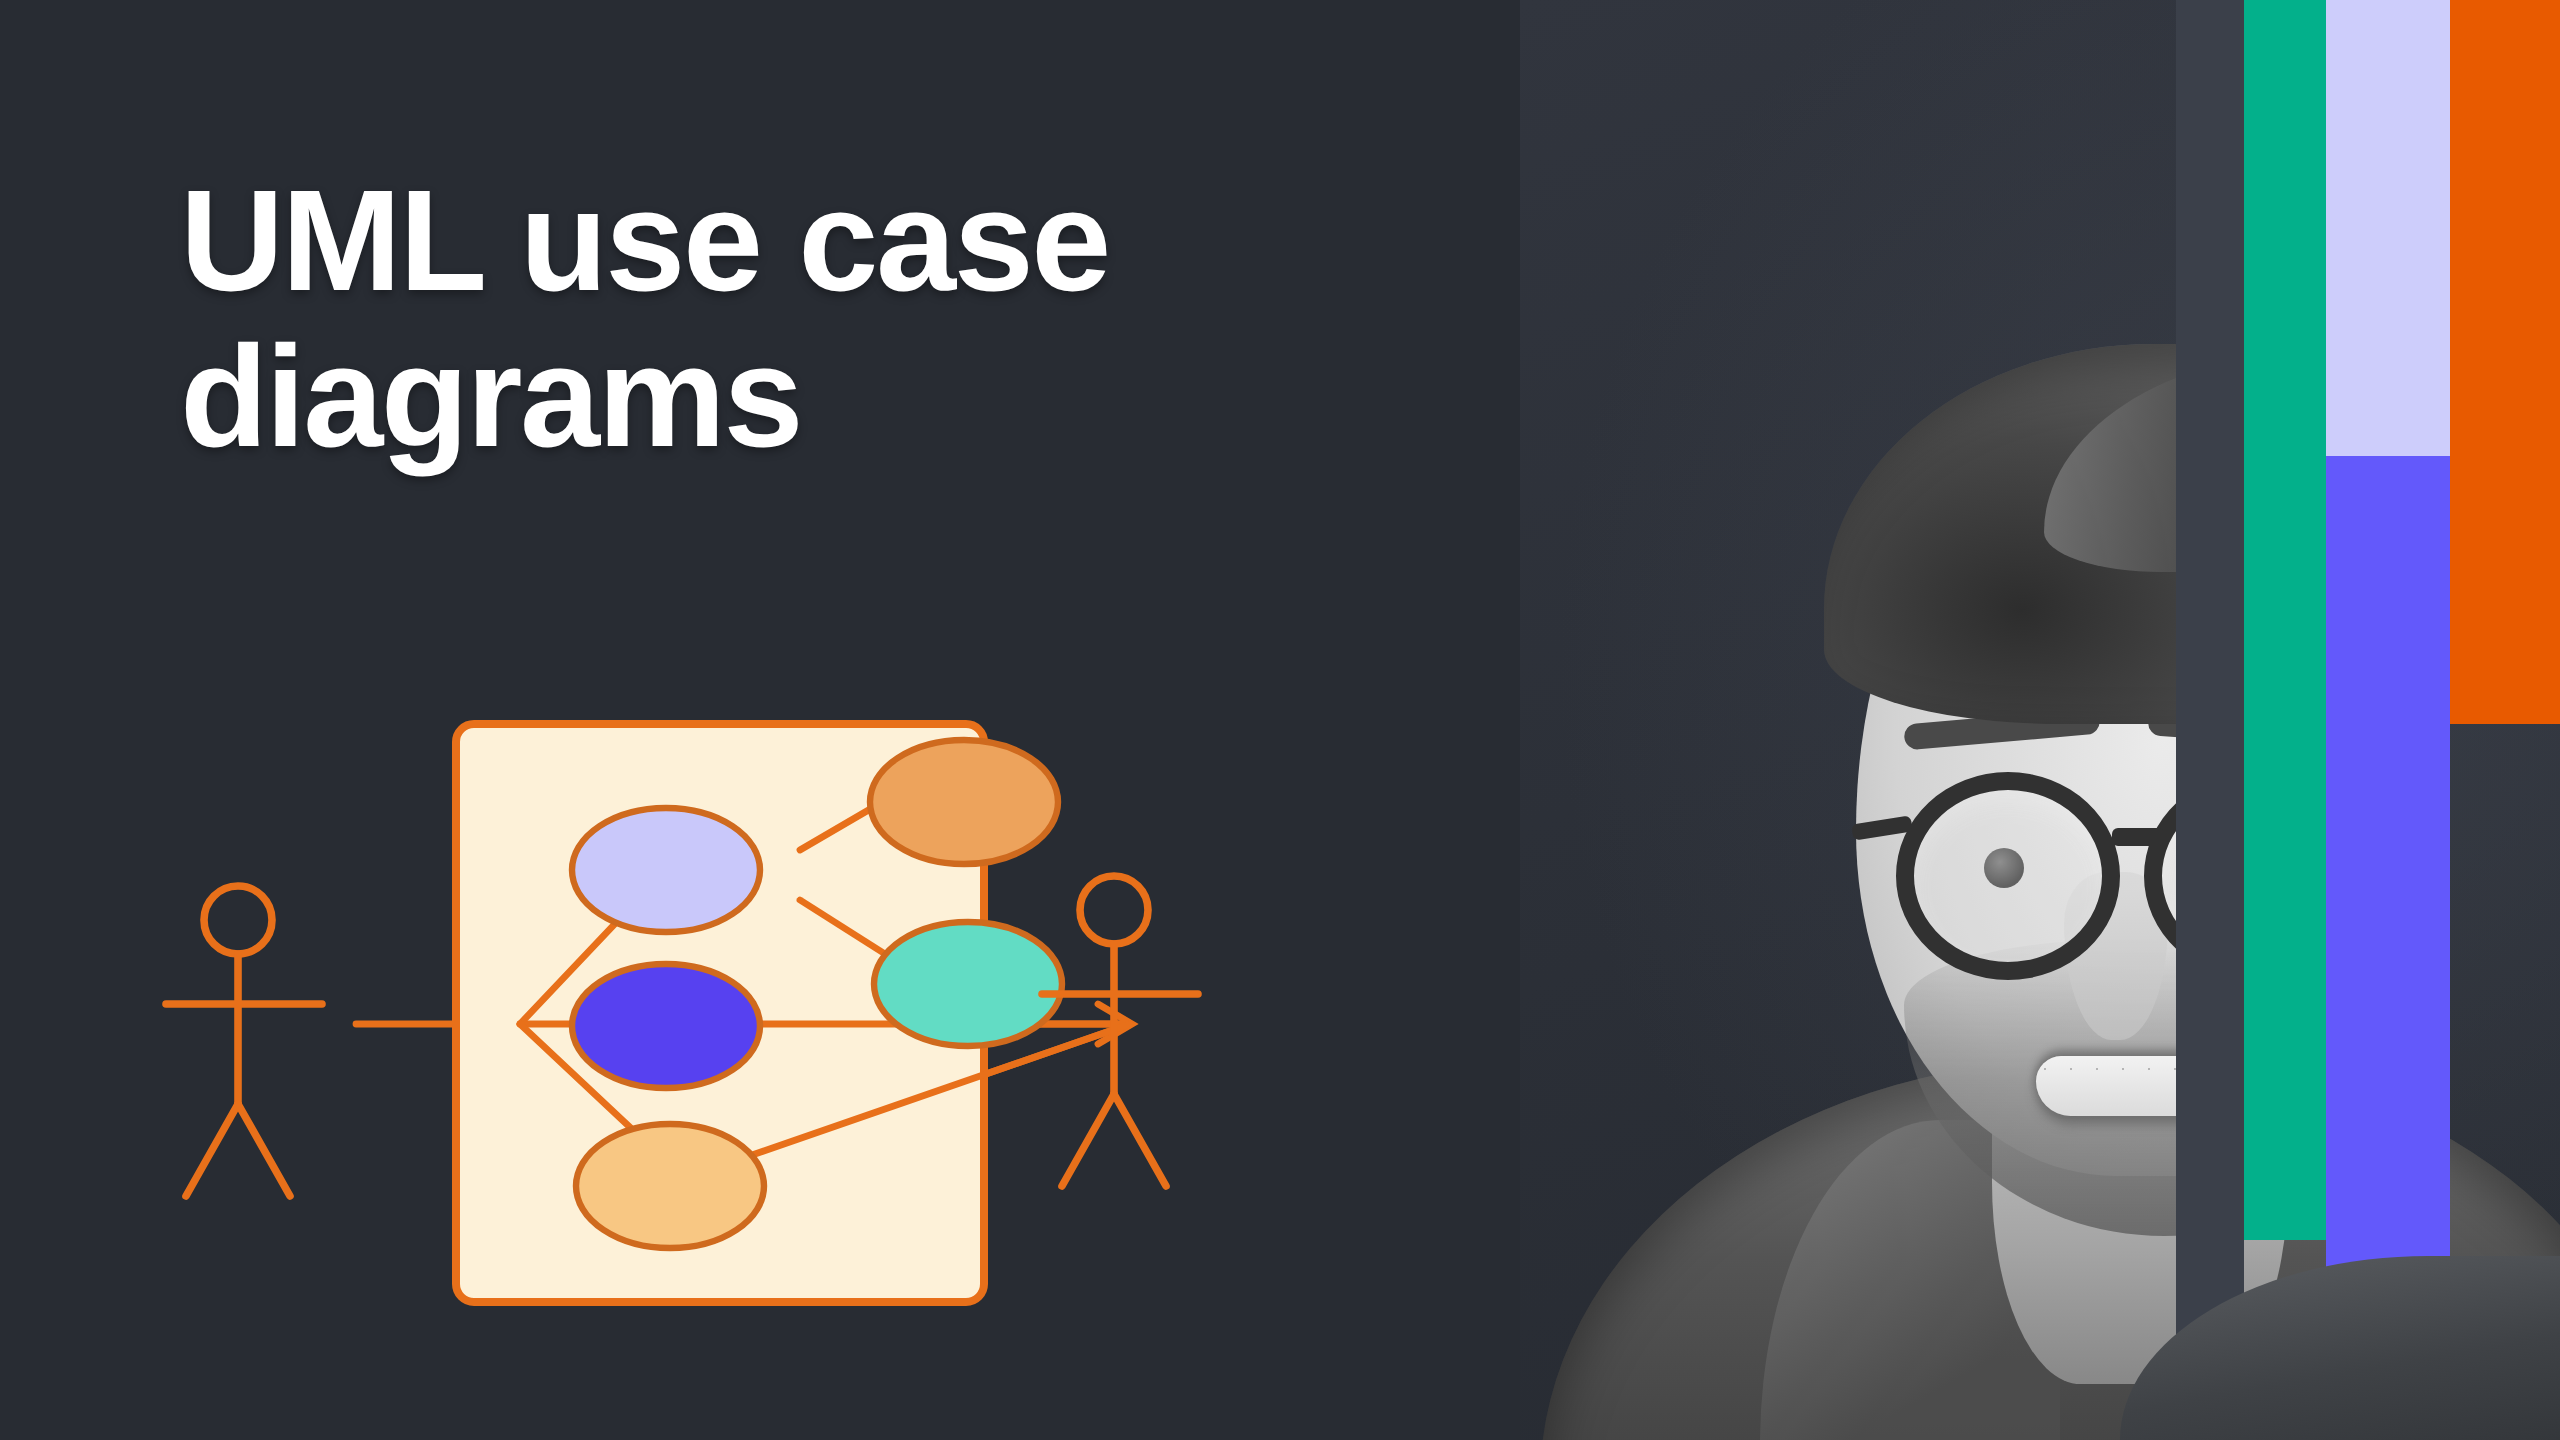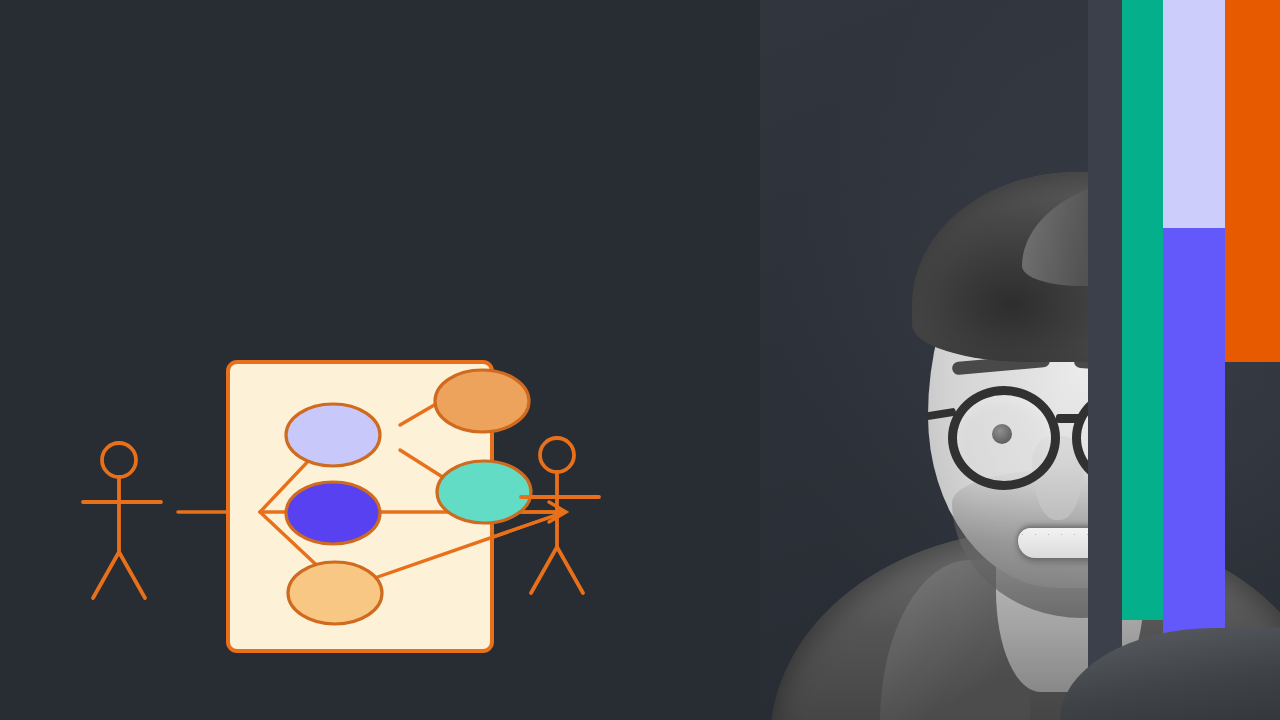--- a/index.html
+++ b/index.html
@@ -156,20 +156,22 @@
     position:absolute; left:1060px; top:628px; width:220px; height:92px;
     background:linear-gradient(170deg,#5b5e62 0%, #3f4246 60%, #34373b 100%);
     border-radius:70% 0 0 0 / 100% 0 0 0;
   }
 </style>
 </head>
 <body>
 
 <div id="stage" style="background: rgb(40, 44, 51);">
 
+  <div id="title" style="color: rgb(255, 255, 255);">UML use case
+diagrams</div>
 
   <div id="diagram">
     <svg viewBox="0 0 560 340" xmlns="http://www.w3.org/2000/svg">
 
       <g stroke="#e8701a" stroke-width="3.4" fill="none" stroke-linecap="round">
 
         <line x1="108" y1="172" x2="190" y2="172"></line>
 
         <line x1="190" y1="172" x2="262" y2="96"></line>
 

